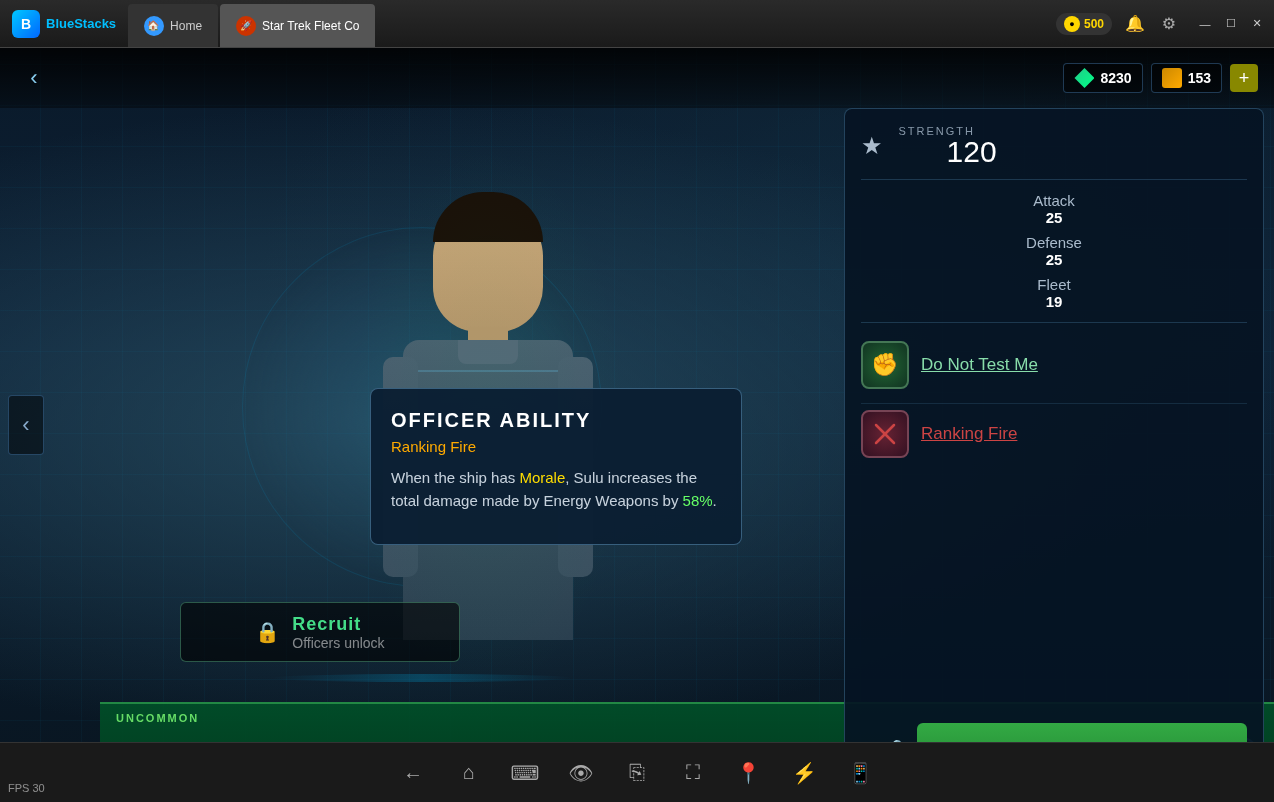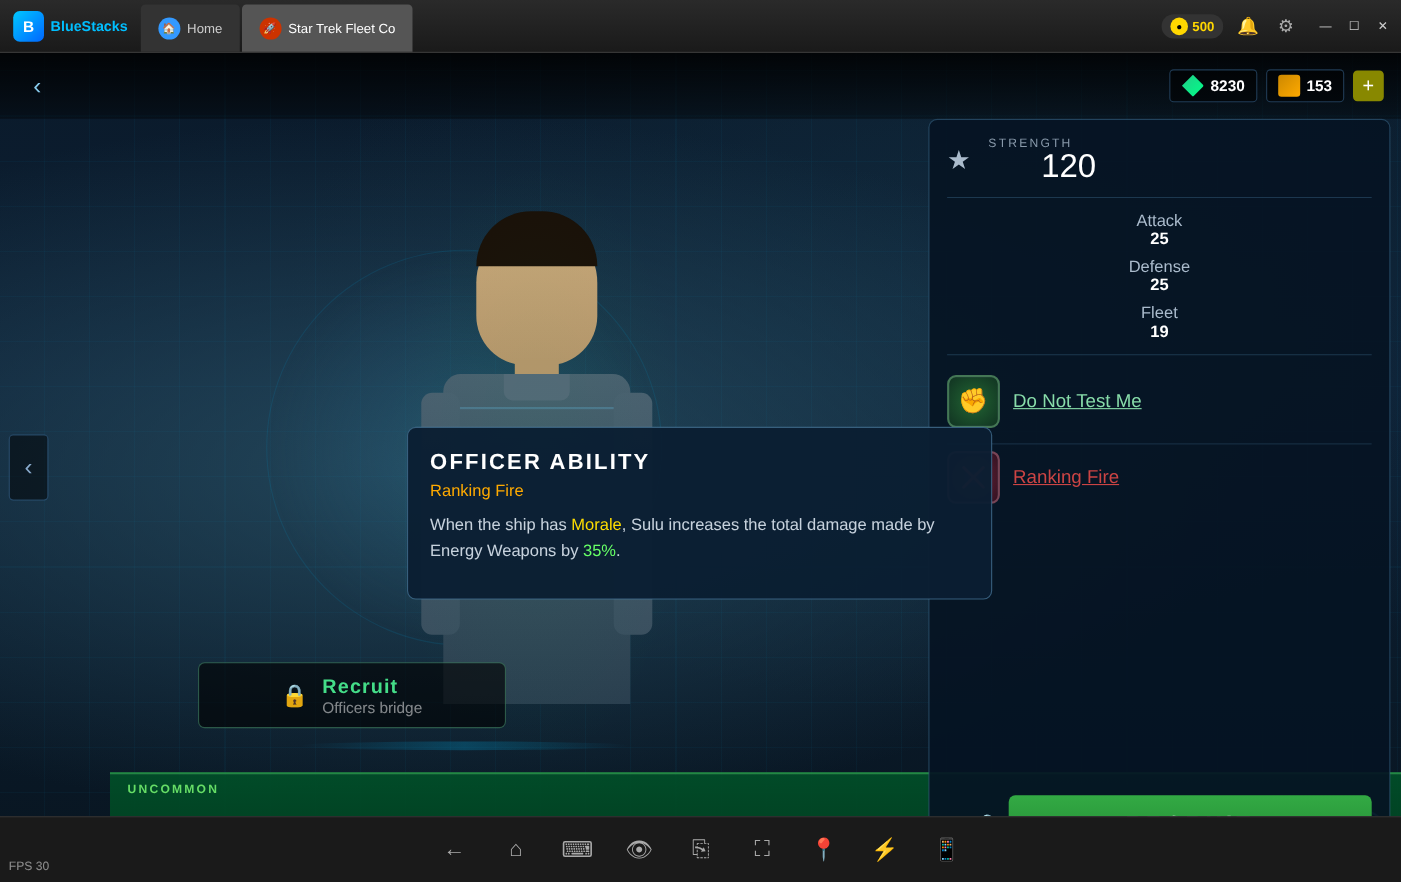--- a/index.html
+++ b/index.html
@@ -480,21 +480,21 @@
       letter-spacing: 4px;
       cursor: pointer;
       text-transform: uppercase;
     }
 
     
     .ability-popup {
       position: absolute;
       top: 340px;
       left: 370px;
-      width: 532px;
+      width: 372px;
       background: rgba(10, 30, 50, 0.96);
       border: 1px solid rgba(100, 160, 200, 0.5);
       border-radius: 8px;
       padding: 20px;
       z-index: 50;
     }
     .popup-title {
       color: white;
       font-size: 20px;
       font-weight: bold;
@@ -683,21 +683,21 @@
   </div>
 
   <div class="nav-left">
     <span>‹</span>
   </div>
 
   <div class="recruit-banner" style="position:absolute;bottom:140px;left:180px;">
     <span class="lock-icon">🔒</span>
     <div>
       <div class="recruit-text">Recruit</div>
-      <div class="recruits-unlock-text">Officers bridge</div>
+      <div class="recruits-unlock-text">Officers unlock</div>
     </div>
   </div>
 
   <div class="officer-card">
     <div style="flex:1;">
       <div class="rarity-badge">UNCOMMON</div>
       <div class="officer-name">Hikaru Sulu</div>
       <div class="officer-subtitle">ENTERPRISE CREW</div>
     </div>
     <div class="info-btn">i</div>
@@ -751,21 +751,21 @@
       </div>
       <button class="recruit-btn">RECRUIT</button>
     </div>
 
   </div>
 
   <div class="ability-popup">
     <div class="popup-title">OFFICER ABILITY</div>
     <div class="popup-ability-name">Ranking Fire</div>
     <div class="popup-desc">
-      <span>When the ship has </span><span class="popup-morale">Morale</span><span>, Sulu increases the total damage made by Energy Weapons by </span><span class="popup-percent">35%</span><span>.</span>
+      <span>When the ship has </span><span class="popup-morale">Morale</span><span>, Sulu increases the total damage made by Energy Weapons by </span><span class="popup-percent">58%</span><span>.</span>
     </div>
   </div>
 
   <div class="fps-indicator">
     <span>FPS</span>&nbsp;<span>30</span>
   </div>
 
 </div>
 
 <div class="bottom-bar">

